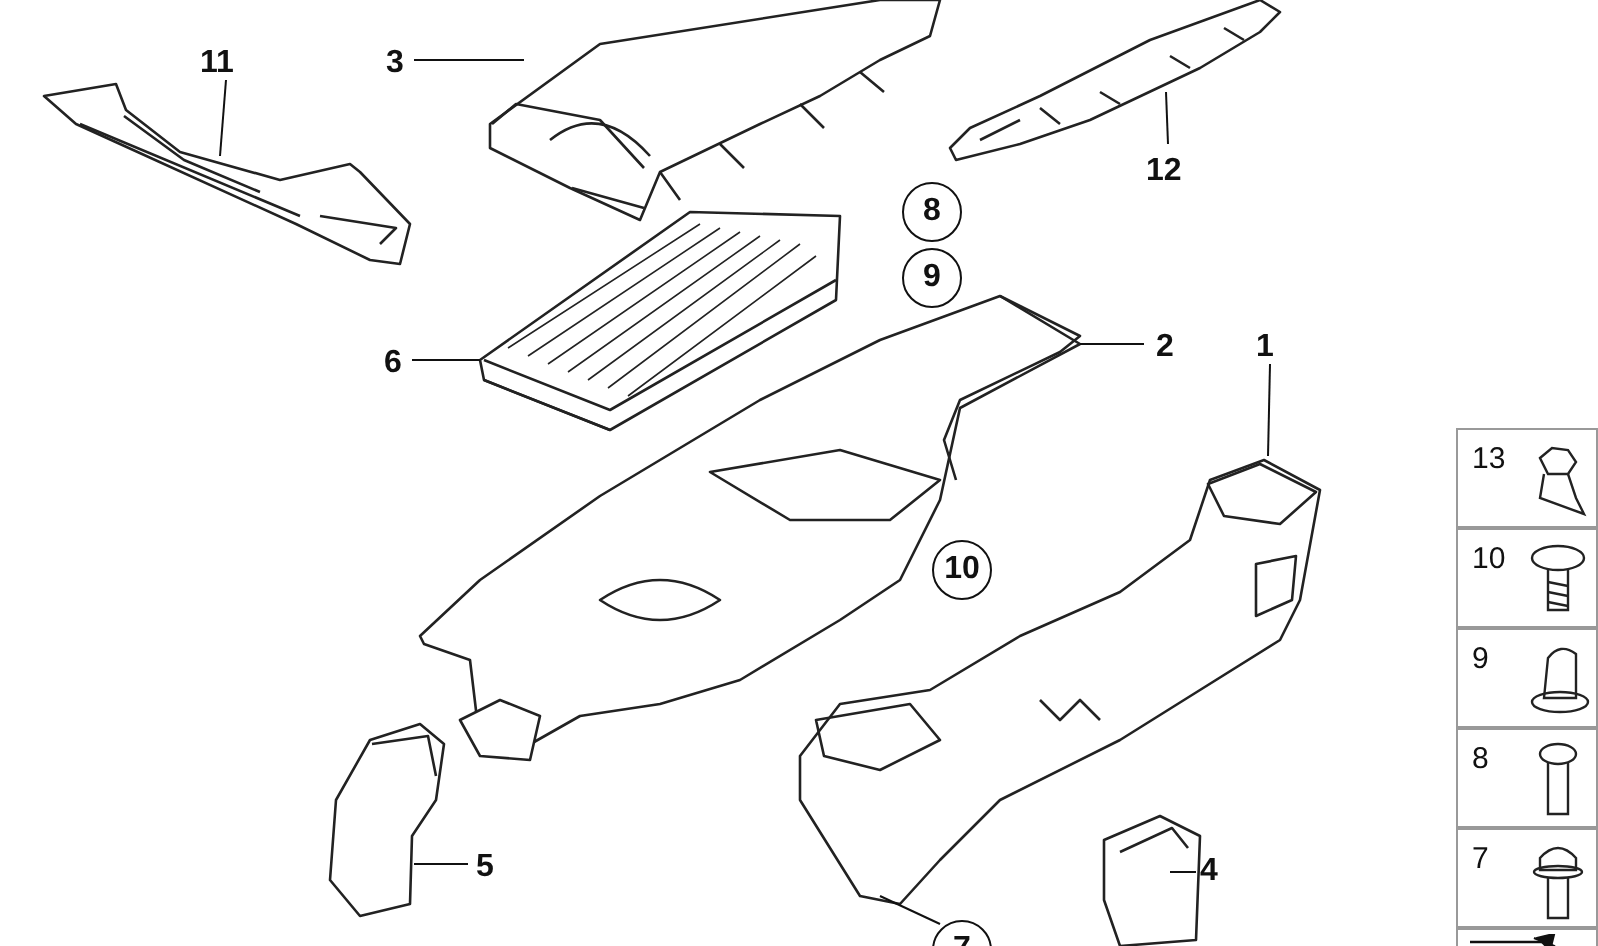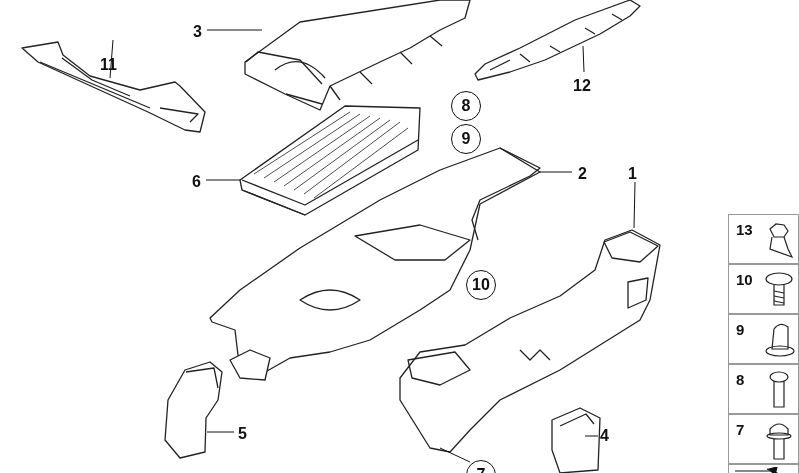--- a/index.html
+++ b/index.html
@@ -5,21 +5,21 @@
   html, body { margin:0; padding:0; background:#ffffff; }
   body { width:799px; height:473px; position:relative; overflow:hidden;
          font-family:"Liberation Sans", sans-serif; }
   #diagram { position:absolute; left:0; top:0; width:799px; height:473px; }
   .lbl { position:absolute; font-weight:bold; font-size:16px; color:#111; line-height:16px; }
   .circ { position:absolute; width:30px; height:30px; border:1.6px solid #111; border-radius:50%;
           display:flex; align-items:center; justify-content:center; font-weight:bold; font-size:16px;
           color:#111; background:#fff; box-sizing:border-box; }
   .side { position:absolute; left:728px; top:214px; width:71px; height:259px; }
   .cell { position:absolute; left:0; width:71px; height:50px; border:1px solid #999; box-sizing:border-box; background:#fff; }
-  .cell .num { position:absolute; left:7px; top:6px; font-weight:bold; font-size:15px; color:#111; }
+  .cell .num { position:absolute; left:7px; top:6px; font-weight:normal; font-size:15px; color:#111; }
   .cell svg { position:absolute; right:2px; top:4px; }
 </style>
 </head>
 <body>
 
 <svg id="diagram" viewBox="0 0 799 473" xmlns="http://www.w3.org/2000/svg" fill="none" stroke="#222" stroke-width="1.3" stroke-linejoin="round">
 
   <g>
     <path d="M22 48 L58 42 L63 55 L90 76 L140 90 L175 82 L180 86 L205 112 L200 132 L185 130 L148 112 L60 72 L38 62 Z" fill="#fff"></path>
     <path d="M40 62 L150 108 M62 58 L92 80 L130 96"></path>
@@ -79,21 +79,21 @@
     <line x1="584" y1="72" x2="583" y2="46"></line>
     <line x1="206" y1="180" x2="240" y2="180"></line>
     <line x1="540" y1="172" x2="572" y2="172"></line>
     <line x1="635" y1="182" x2="634" y2="228"></line>
     <line x1="598" y1="436" x2="585" y2="436"></line>
     <line x1="234" y1="432" x2="207" y2="432"></line>
     <line x1="440" y1="448" x2="470" y2="462"></line>
   </g>
 </svg>
 
-<div class="lbl" style="left:100px;top:24px;margin-top:33px;">11</div>
+<div class="lbl" style="left:100px;top:24px;">11</div>
 <div class="lbl" style="left:193px;top:24px;">3</div>
 <div class="lbl" style="left:573px;top:78px;text-align:right;">12</div>
 <div class="lbl" style="left:192px;top:174px;">6</div>
 <div class="lbl" style="left:578px;top:166px;">2</div>
 <div class="lbl" style="left:628px;top:166px;">1</div>
 <div class="lbl" style="left:238px;top:426px;">5</div>
 <div class="lbl" style="left:600px;top:428px;">4</div>
 
 <div class="circ" style="left:451px;top:91px;">8</div>
 <div class="circ" style="left:451px;top:124px;">9</div>

